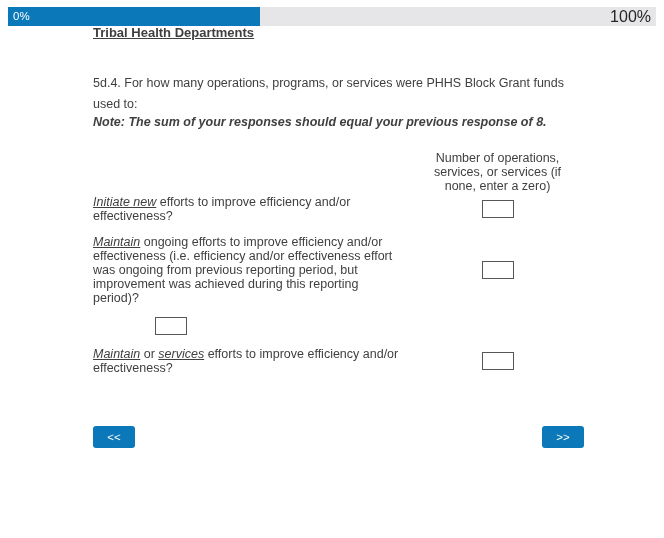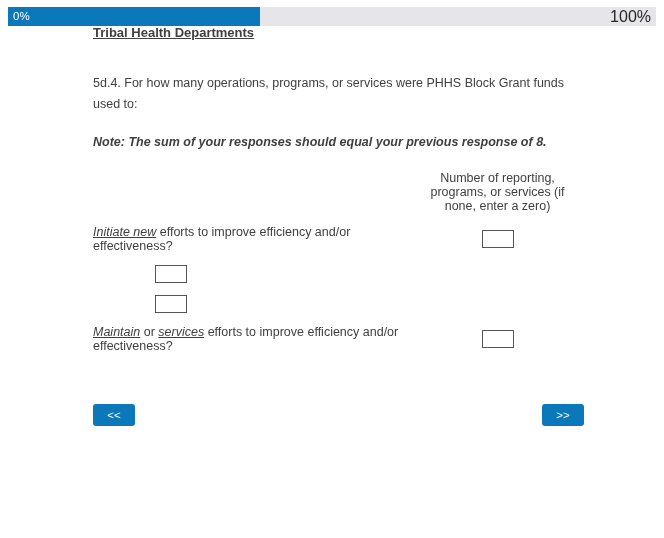--- a/index.html
+++ b/index.html
@@ -43,35 +43,34 @@
     font-size: 13px;
     line-height: 14px;
     text-decoration: underline;
   }
   .question {
     margin-top: 33px;
     width: 486px;
     line-height: 21px;
   }
   .note {
-    margin-top: 20px;
     font-weight: bold;
     font-style: italic;
     line-height: 14px;
   }
 
   .col-header {
     margin-top: 22px;
     margin-left: 327px;
     width: 155px;
     text-align: center;
     line-height: 14px;
   }
 
-  .rows { margin-top: 12px; }
+  .rows { margin-top: 2px; }
   .row {
     display: flex;
     align-items: center;
     margin-bottom: 12px;
   }
   .row-label {
     width: 327px;
     padding-right: 14px;
     line-height: 14px;
   }
@@ -123,31 +122,32 @@
   <div class="progress-fill" style="width: 38.9%; background: rgb(10, 120, 185);"></div>
   <span class="progress-min">0%</span>
   <span class="progress-max">100%</span>
 </div>
 
 <div class="content">
   <div class="heading">Tribal Health Departments</div>
   <div class="question">5d.4. For how many operations, programs, or services were PHHS Block Grant funds used to:</div>
   <div class="note">Note: The sum of your responses should equal your previous response of 8.</div>
 
-  <div class="col-header">Number of reporting, programs, or services (if none, enter a zero)</div>
+  <div class="col-header">Number of operations, services, or services (if none, enter a zero)</div>
 
   <div class="rows">
   <div class="row">
     <div class="row-label"><em class="emph">Initiate new</em><span> efforts to improve efficiency and/or effectiveness?</span></div>
     <div class="input-cell">
       <input class="num-input" type="text" style="">
     </div>
   </div>
 
   <div class="row">
+    <div class="row-label"><em class="emph">Maintain</em><span> ongoing efforts to improve efficiency and/or effectiveness (i.e. efficiency and/or effectiveness effort was ongoing from previous reporting period, but improvement was achieved during this reporting period)?</span></div>
     <div class="input-cell">
       <input class="num-input" type="text" style="">
     </div>
   </div>
 
   <div class="row">
     <div class="input-cell">
       <input class="num-input" type="text" style="">
     </div>
   </div>

